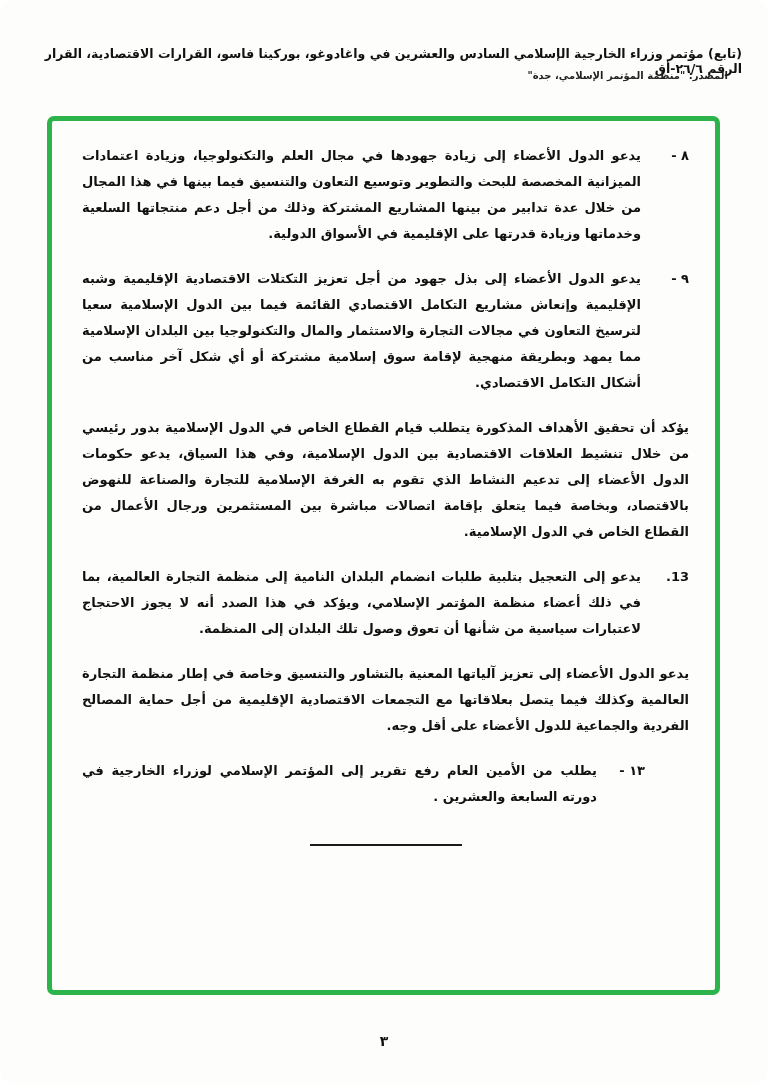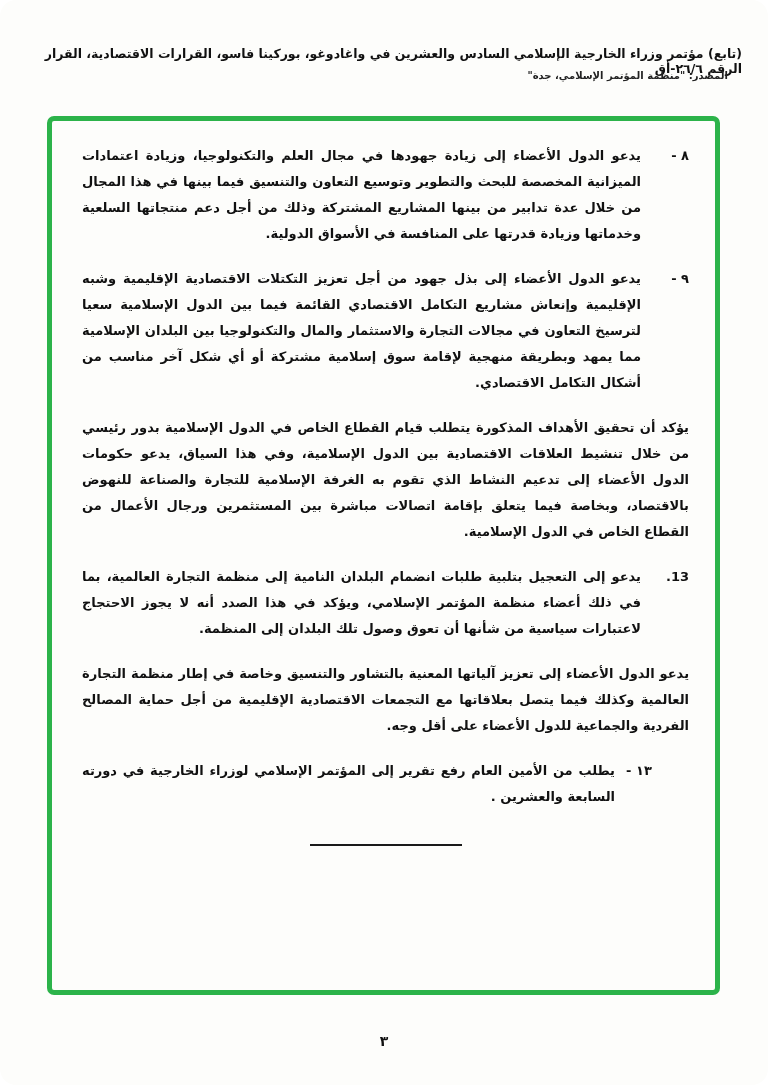--- a/index.html
+++ b/index.html
@@ -62,21 +62,21 @@
   .item .txt {
     flex:1;
     font-size:13px;
     color:#111;
     line-height:26px;
     text-align:justify;
     text-align-last:right;
     font-weight:bold;
   }
   .item .lead { font-weight:bold;margin-top:40px; }
-  .item.indent .num { margin-right:26px;text-align:center; }
+  .item.indent .num { margin-right:44px; }
   .separator {
     width:152px;
     border-top:2.5px solid #1a1a1a;
     margin:34px auto 0 auto;
   }
   .page-number {
     position:absolute;
     bottom:36px; left:0; right:0;
     text-align:center;
     font-size:14px;
@@ -93,21 +93,21 @@
 
   <div class="source-line">المصدر:  "منظمة المؤتمر الإسلامي، جدة"</div>
 
   <div class="frame">
     <div class="content">
 
       <div class="item">
         <div class="num">٨ -</div>
         <div class="txt">
           <span class="lead">يدعو</span>
-          <span>الدول الأعضاء إلى زيادة جهودها في مجال العلم والتكنولوجيا، وزيادة اعتمادات الميزانية المخصصة للبحث والتطوير وتوسيع التعاون والتنسيق فيما بينها في هذا المجال من خلال عدة تدابير من بينها المشاريع المشتركة وذلك من أجل دعم منتجاتها السلعية وخدماتها وزيادة قدرتها على المنافسة في الأسواق الدولية.</span>
+          <span>الدول الأعضاء إلى زيادة جهودها في مجال العلم والتكنولوجيا، وزيادة اعتمادات الميزانية المخصصة للبحث والتطوير وتوسيع التعاون والتنسيق فيما بينها في هذا المجال من خلال عدة تدابير من بينها المشاريع المشتركة وذلك من أجل دعم منتجاتها السلعية وخدماتها وزيادة قدرتها على الإقليمية في الأسواق الدولية.</span>
         </div>
       </div>
 
       <div class="item">
         <div class="num">٩ -</div>
         <div class="txt">
           <span class="lead">يدعو</span>
           <span>الدول الأعضاء إلى بذل جهود من أجل تعزيز التكتلات الاقتصادية الإقليمية وشبه الإقليمية وإنعاش مشاريع التكامل الاقتصادي القائمة فيما بين الدول الإسلامية سعيا لترسيخ التعاون في مجالات التجارة والاستثمار والمال والتكنولوجيا بين البلدان الإسلامية مما يمهد وبطريقة منهجية لإقامة سوق إسلامية مشتركة أو أي شكل آخر مناسب من أشكال التكامل الاقتصادي.</span>
         </div>
       </div>

